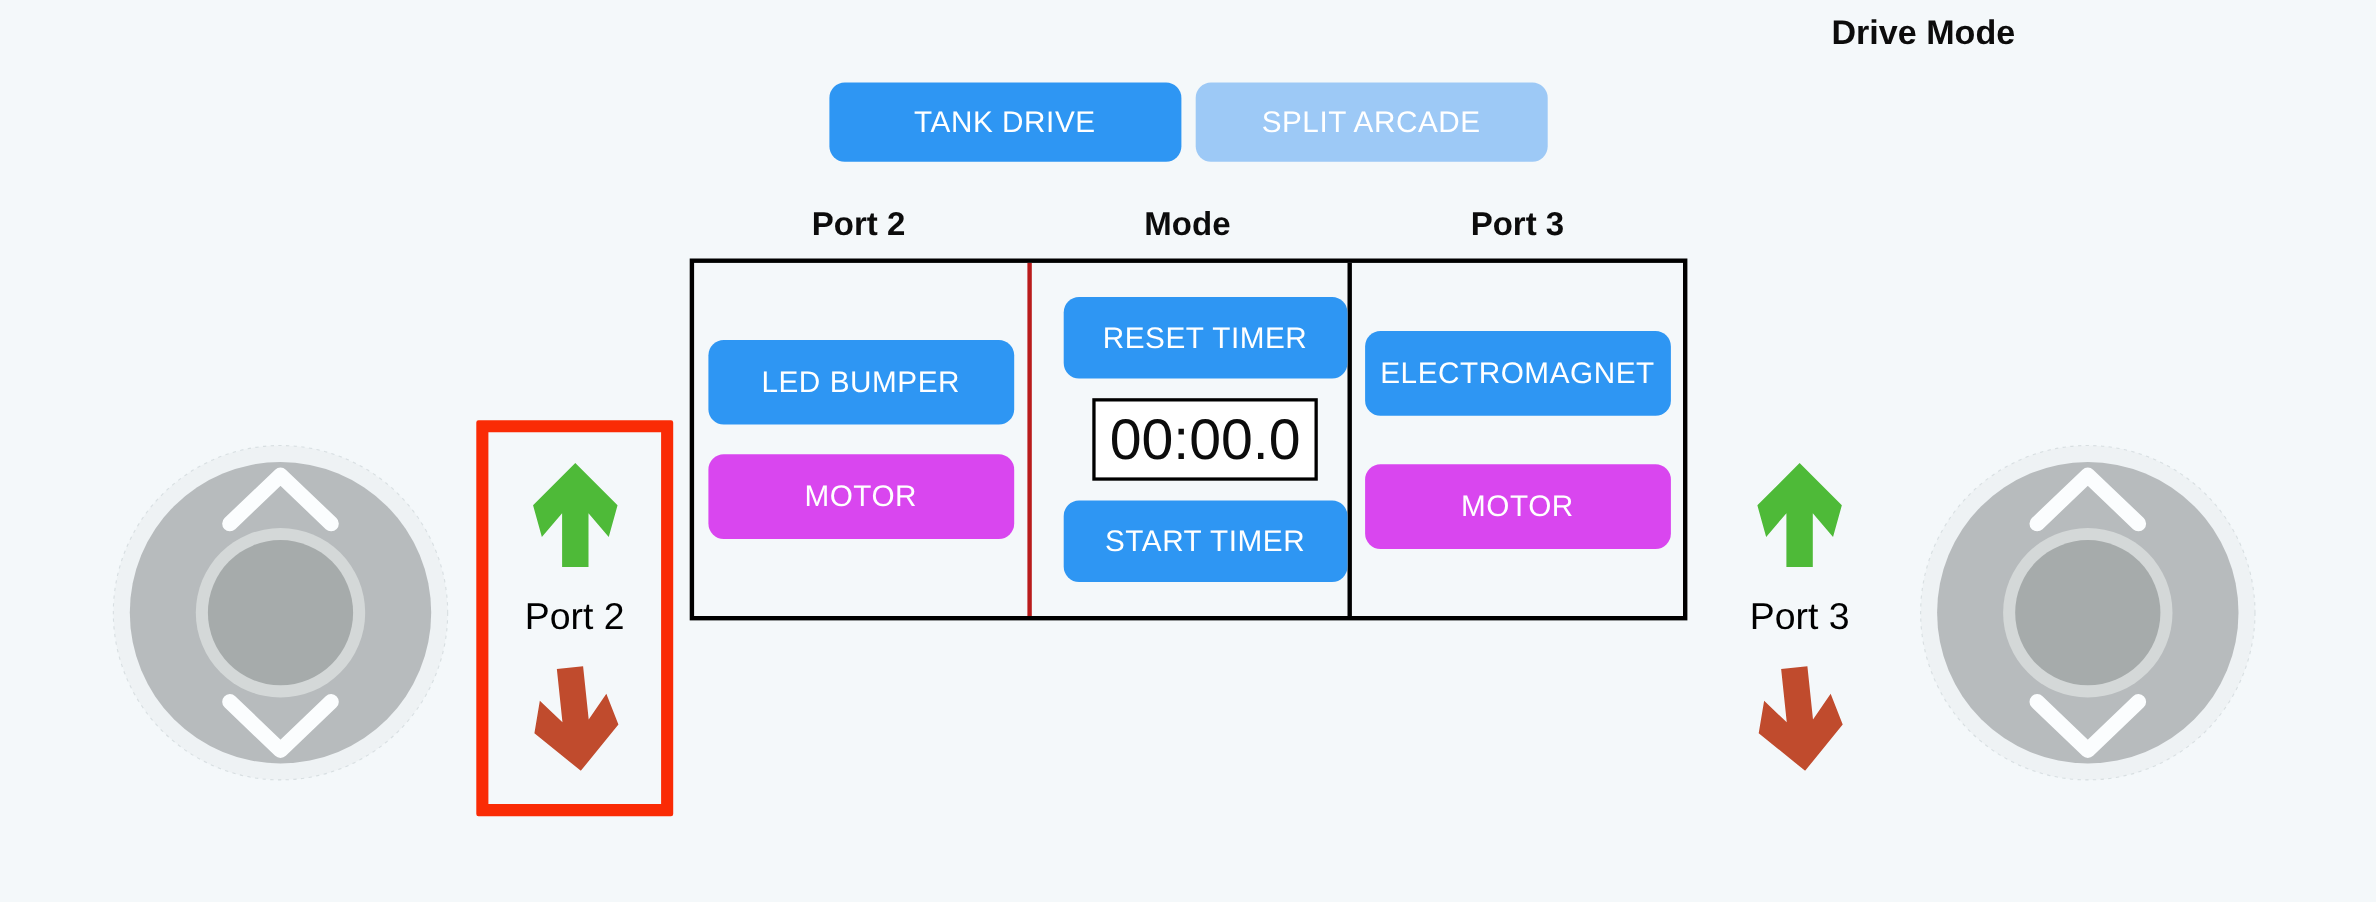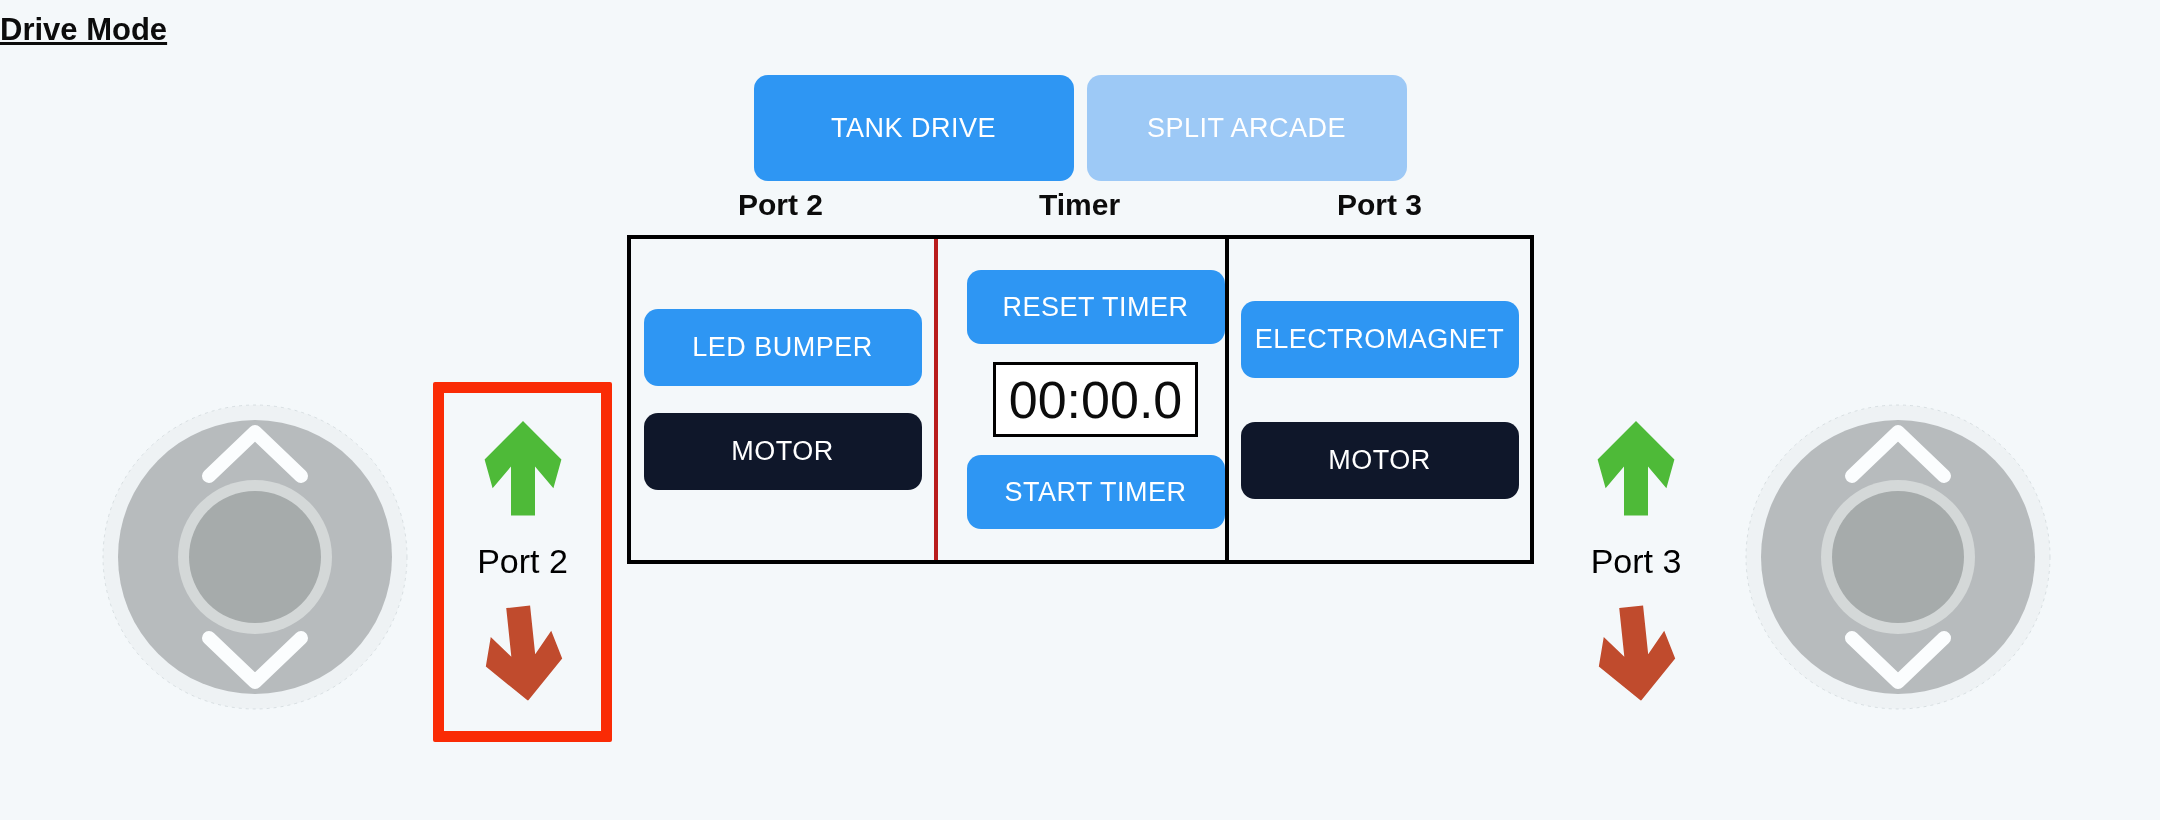--- a/index.html
+++ b/index.html
@@ -6,28 +6,28 @@
   body{
     width:2160px;height:820px;
     background:#f4f8fa;
     font-family:"Liberation Sans", sans-serif;
     position:relative;overflow:hidden;
     -webkit-font-smoothing:antialiased;
   }
   
   .title{
     position:absolute;top:12px;left:0;width:1832px;
-    text-align:left;font-size:31px;font-weight:bold;color:#0c0c0c;text-decoration:underline;
+    text-align:right;font-size:31px;font-weight:bold;color:#0c0c0c;
   }
   .drive-row{
     position:absolute;top:75px;left:0;width:2160px;
     display:flex;justify-content:center;gap:13px;
   }
   .drive-btn{
-    width:320px;height:106px;border:none;border-radius:14px;
+    width:320px;height:72px;border:none;border-radius:14px;
     display:flex;align-items:center;justify-content:center;
     background:#9dc9f6;color:#ffffff;
     font-family:"Liberation Sans", sans-serif;
     font-size:27px;letter-spacing:0.5px;cursor:pointer;
   }
   .drive-btn.active{background:#2e96f3;}
   
   .headers{
     position:absolute;top:188px;left:627px;width:907px;display:flex;
   }
@@ -48,21 +48,21 @@
   .col-a{width:307px;border-right:4px solid #b91c1c;gap:27px;}
   .col-b{width:291px;border-right:4px solid #000;gap:18px;padding-left:28px;}
   .col-c{width:301px;gap:44px;}
   .pbtn{
     width:278px;height:77px;border:none;border-radius:14px;
     display:flex;align-items:center;justify-content:center;
     background:#2e96f3;color:#ffffff;
     font-family:"Liberation Sans", sans-serif;
     font-size:27px;letter-spacing:0.5px;cursor:pointer;
   }
-  .pbtn.inactive{background:#0f172a;}
+  .pbtn.inactive{background:#d946ef;}
   .tbtn{width:258px;height:74px;}
   .timer-display{
     width:205px;height:75px;box-sizing:border-box;
     background:#ffffff;border:3px solid #000;
     display:flex;align-items:center;justify-content:center;
     font-size:52px;color:#0c0c0c;
   }
   
   .joystick{position:absolute;width:306px;height:306px;}
   .joystick.left{left:102px;top:404px;}
@@ -89,21 +89,21 @@
 
 <div class="title">Drive Mode</div>
 
 <div class="drive-row">
   <button class="drive-btn active">TANK DRIVE</button>
   <button class="drive-btn">SPLIT ARCADE</button>
 </div>
 
 <div class="headers">
   <span class="h1">Port 2</span>
-  <span class="h2">Timer</span>
+  <span class="h2">Mode</span>
   <span class="h3">Port 3</span>
 </div>
 
 <div class="panel">
   <div class="panel-col col-a">
     <button class="pbtn">LED BUMPER</button>
     <button class="pbtn inactive">MOTOR</button>
   </div>
   <div class="panel-col col-b">
     <button class="pbtn tbtn">RESET TIMER</button>

